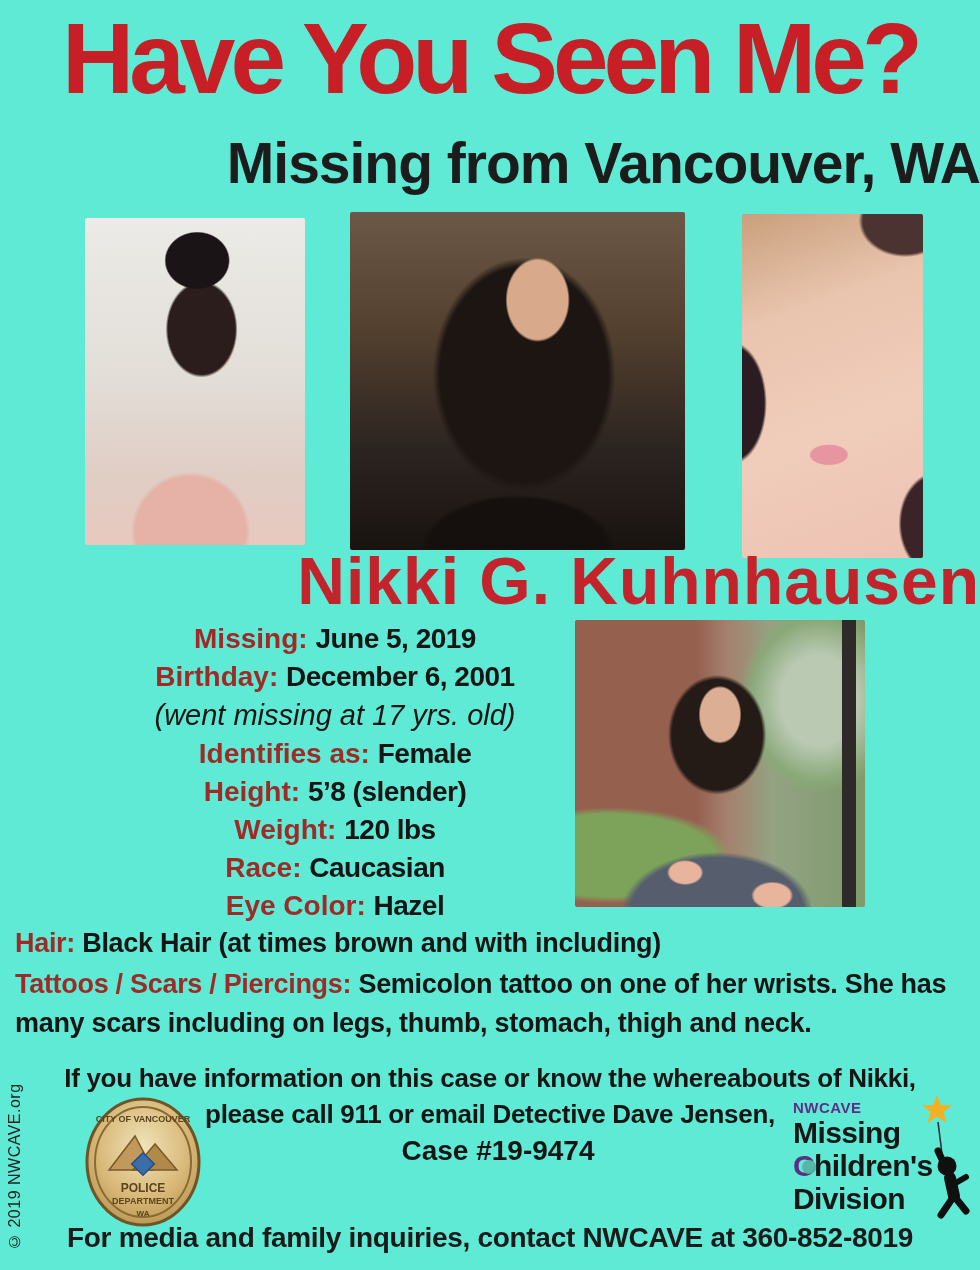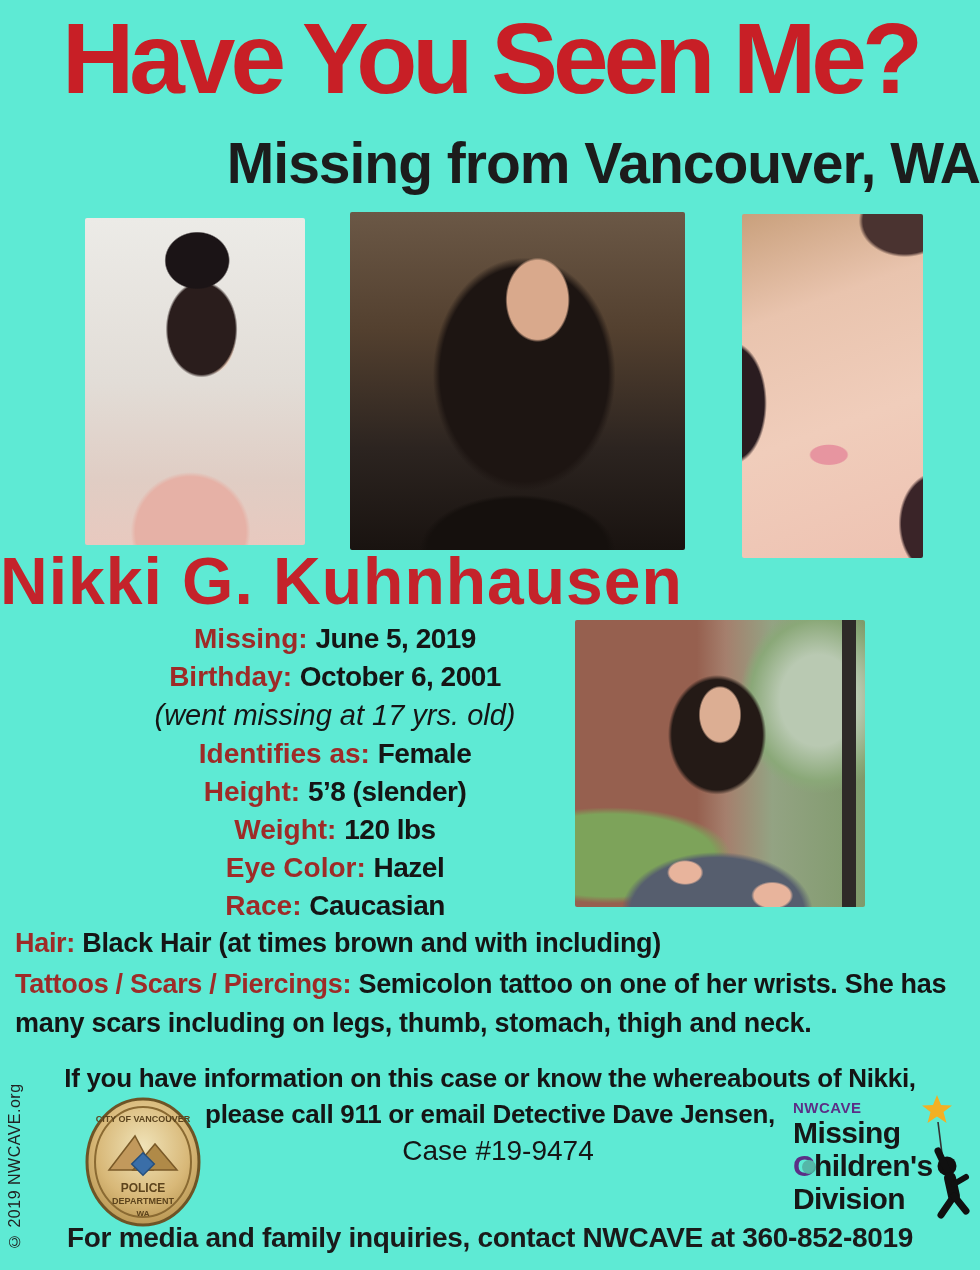--- a/index.html
+++ b/index.html
@@ -11,21 +11,21 @@
   .title{
     position:absolute; top:6px; left:0; width:100%; text-align:center;
     font-size:100px; font-weight:700; letter-spacing:-5px; line-height:1.05;
     color:#c81f26;
   }
   .subtitle{
     position:absolute; top:130px; left:0; width:100%; text-align:right;
     font-size:57px; font-weight:700; letter-spacing:-1px; color:#1c1c1c;
   }
   .name{
-    position:absolute; top:548px; left:0; width:100%; text-align:left;
+    position:absolute; top:548px; left:0; width:100%; text-align:right;
     font-size:66px; font-weight:700; letter-spacing:1px; color:#c4232b; line-height:1;
   }
   
   .photo{position:absolute; overflow:hidden; border-radius:2px;}
   .photo1{
     left:85px; top:218px; width:220px; height:327px;
     background:
       radial-gradient(ellipse 52px 46px at 51% 13%, #1b1416 60%, rgba(27,20,22,0) 63%),
       radial-gradient(ellipse 58px 78px at 53% 34%, #2a1d1c 58%, rgba(42,29,28,0) 62%),
       radial-gradient(ellipse 40px 56px at 57% 37%, #ecc9b2 58%, rgba(236,201,178,0) 63%),
@@ -74,21 +74,21 @@
   .traits{position:absolute; left:15px; top:924px; width:952px;}
   .traits p{margin:0 0 2px 0; font-size:27px; line-height:39px; letter-spacing:-0.3px;}
   .plabel{color:#9e2b28; font-weight:700;}
   .pval{color:#151515; font-weight:700;}
   
   .contact{position:absolute; left:0; top:1060px; width:100%; text-align:center;}
   .c-line{font-size:26px; font-weight:700; color:#151515; line-height:36px; letter-spacing:-0.3px;}
   .c-email{display:inline-block; font-size:27px; font-weight:700; color:#2e74b5;
            text-decoration:underline; text-decoration-thickness:3px; text-underline-offset:5px;
            line-height:38px; cursor:pointer;}
-  .c-case{font-size:28px; font-weight:400; color:#151515; line-height:38px;padding-left:16px;}
+  .c-case{font-size:28px; font-weight:700; color:#151515; line-height:38px;padding-left:16px;}
   .media-line{
     position:absolute; left:0; top:1222px; width:100%; text-align:center;
     font-size:28px; font-weight:600; color:#1a1a1a; letter-spacing:-0.3px;
   }
   
   .badge{position:absolute; left:83px; top:1096px; width:120px; height:132px;}
   
   .nwcave{position:absolute; left:793px; top:1100px; width:190px; line-height:1;}
   .nw-org{font-size:15px; font-weight:700; color:#5b2f86; letter-spacing:0.5px; margin-bottom:2px;}
   .nw-word{font-size:30px; font-weight:800; color:#161616; letter-spacing:-0.6px; margin-top:3px;}
@@ -118,44 +118,44 @@
 
   <div class="name">Nikki G. Kuhnhausen</div>
 
   <div class="details">
     <div class="drow">
       <span class="dlabel">Missing:</span>
       <span class="dval">June 5, 2019</span>
     </div>
     <div class="drow">
       <span class="dlabel">Birthday:</span>
-      <span class="dval">October 6, 2001</span>
+      <span class="dval">December 6, 2001</span>
     </div>
     <div class="drow note">
       <span class="dval">(went missing at 17 yrs. old)</span>
     </div>
     <div class="drow">
       <span class="dlabel">Identifies as:</span>
       <span class="dval">Female</span>
     </div>
     <div class="drow">
       <span class="dlabel">Height:</span>
       <span class="dval">5’8 (slender)</span>
     </div>
     <div class="drow">
       <span class="dlabel">Weight:</span>
       <span class="dval">120 lbs</span>
     </div>
     <div class="drow">
+      <span class="dlabel">Race:</span>
+      <span class="dval">Caucasian</span>
+    </div>
+    <div class="drow">
       <span class="dlabel">Eye Color:</span>
       <span class="dval">Hazel</span>
-    </div>
-    <div class="drow">
-      <span class="dlabel">Race:</span>
-      <span class="dval">Caucasian</span>
     </div>
   </div>
 
   <div class="photo photo4" title="Nikki outdoors with shoulder-length dark hair wearing a gray floral top"></div>
 
   <div class="traits">
     <p>
       <span class="plabel">Hair:</span>
       <span class="pval">Black Hair (at times brown and with including)</span>
     </p>

